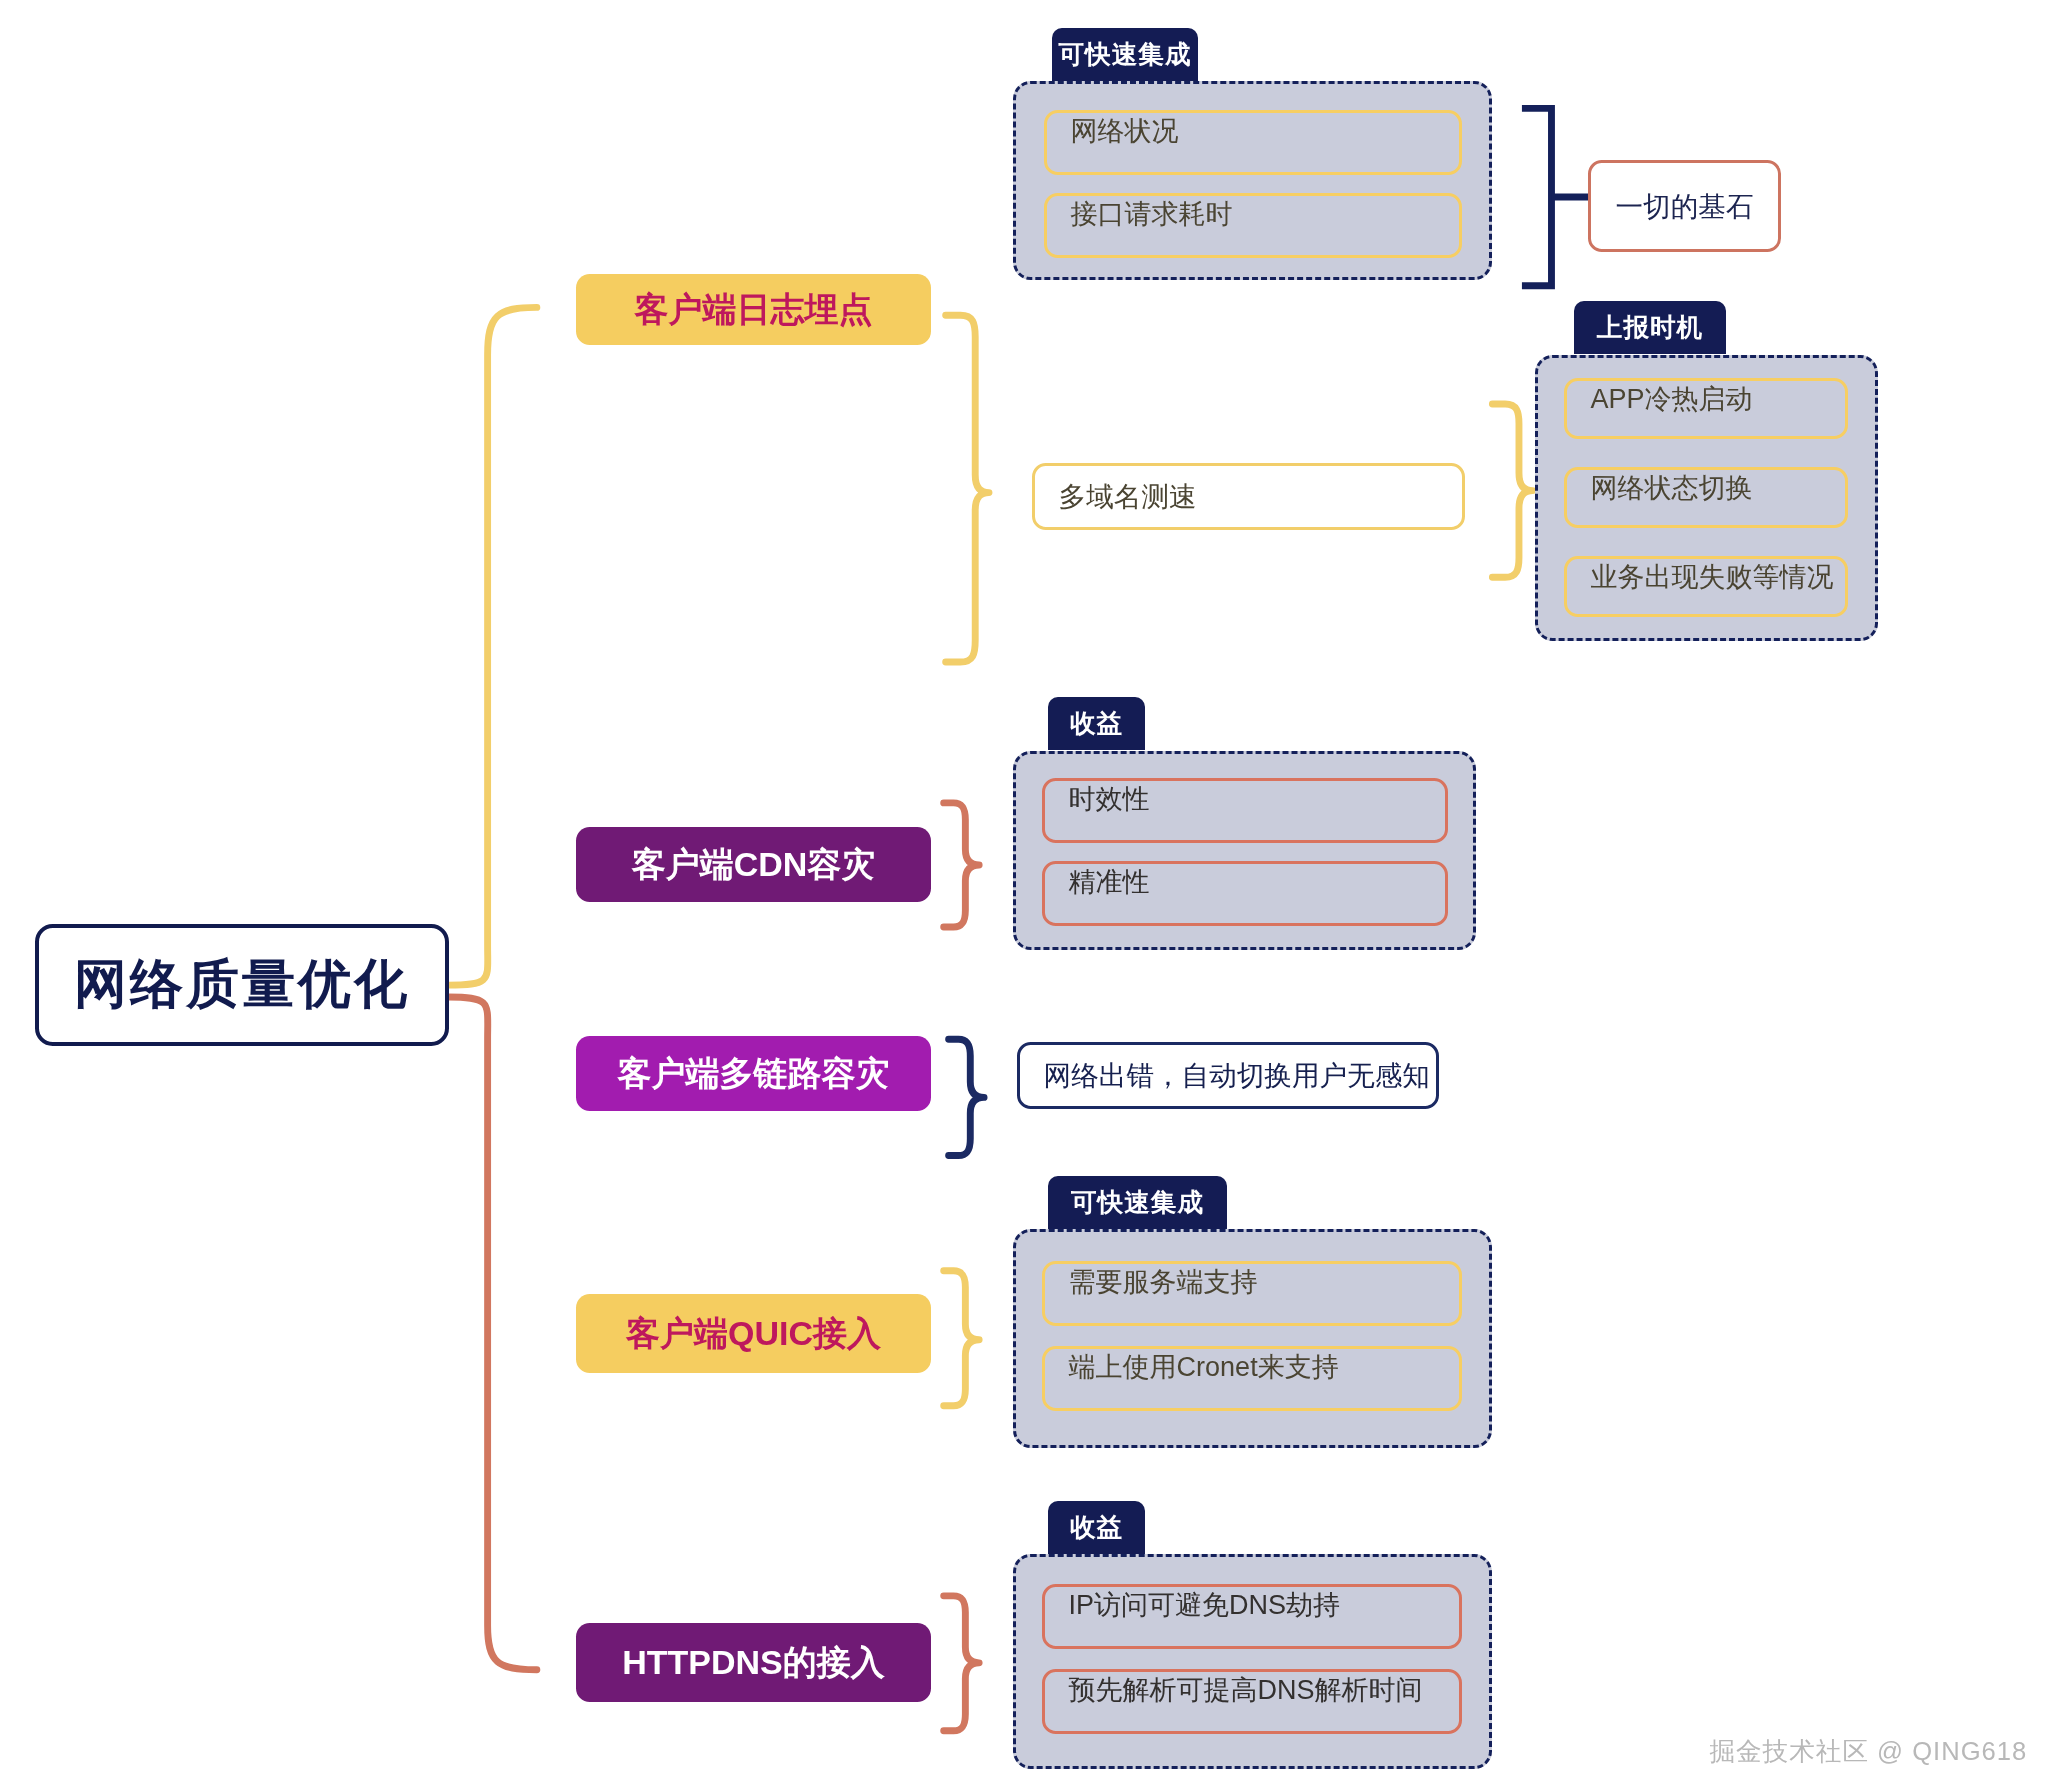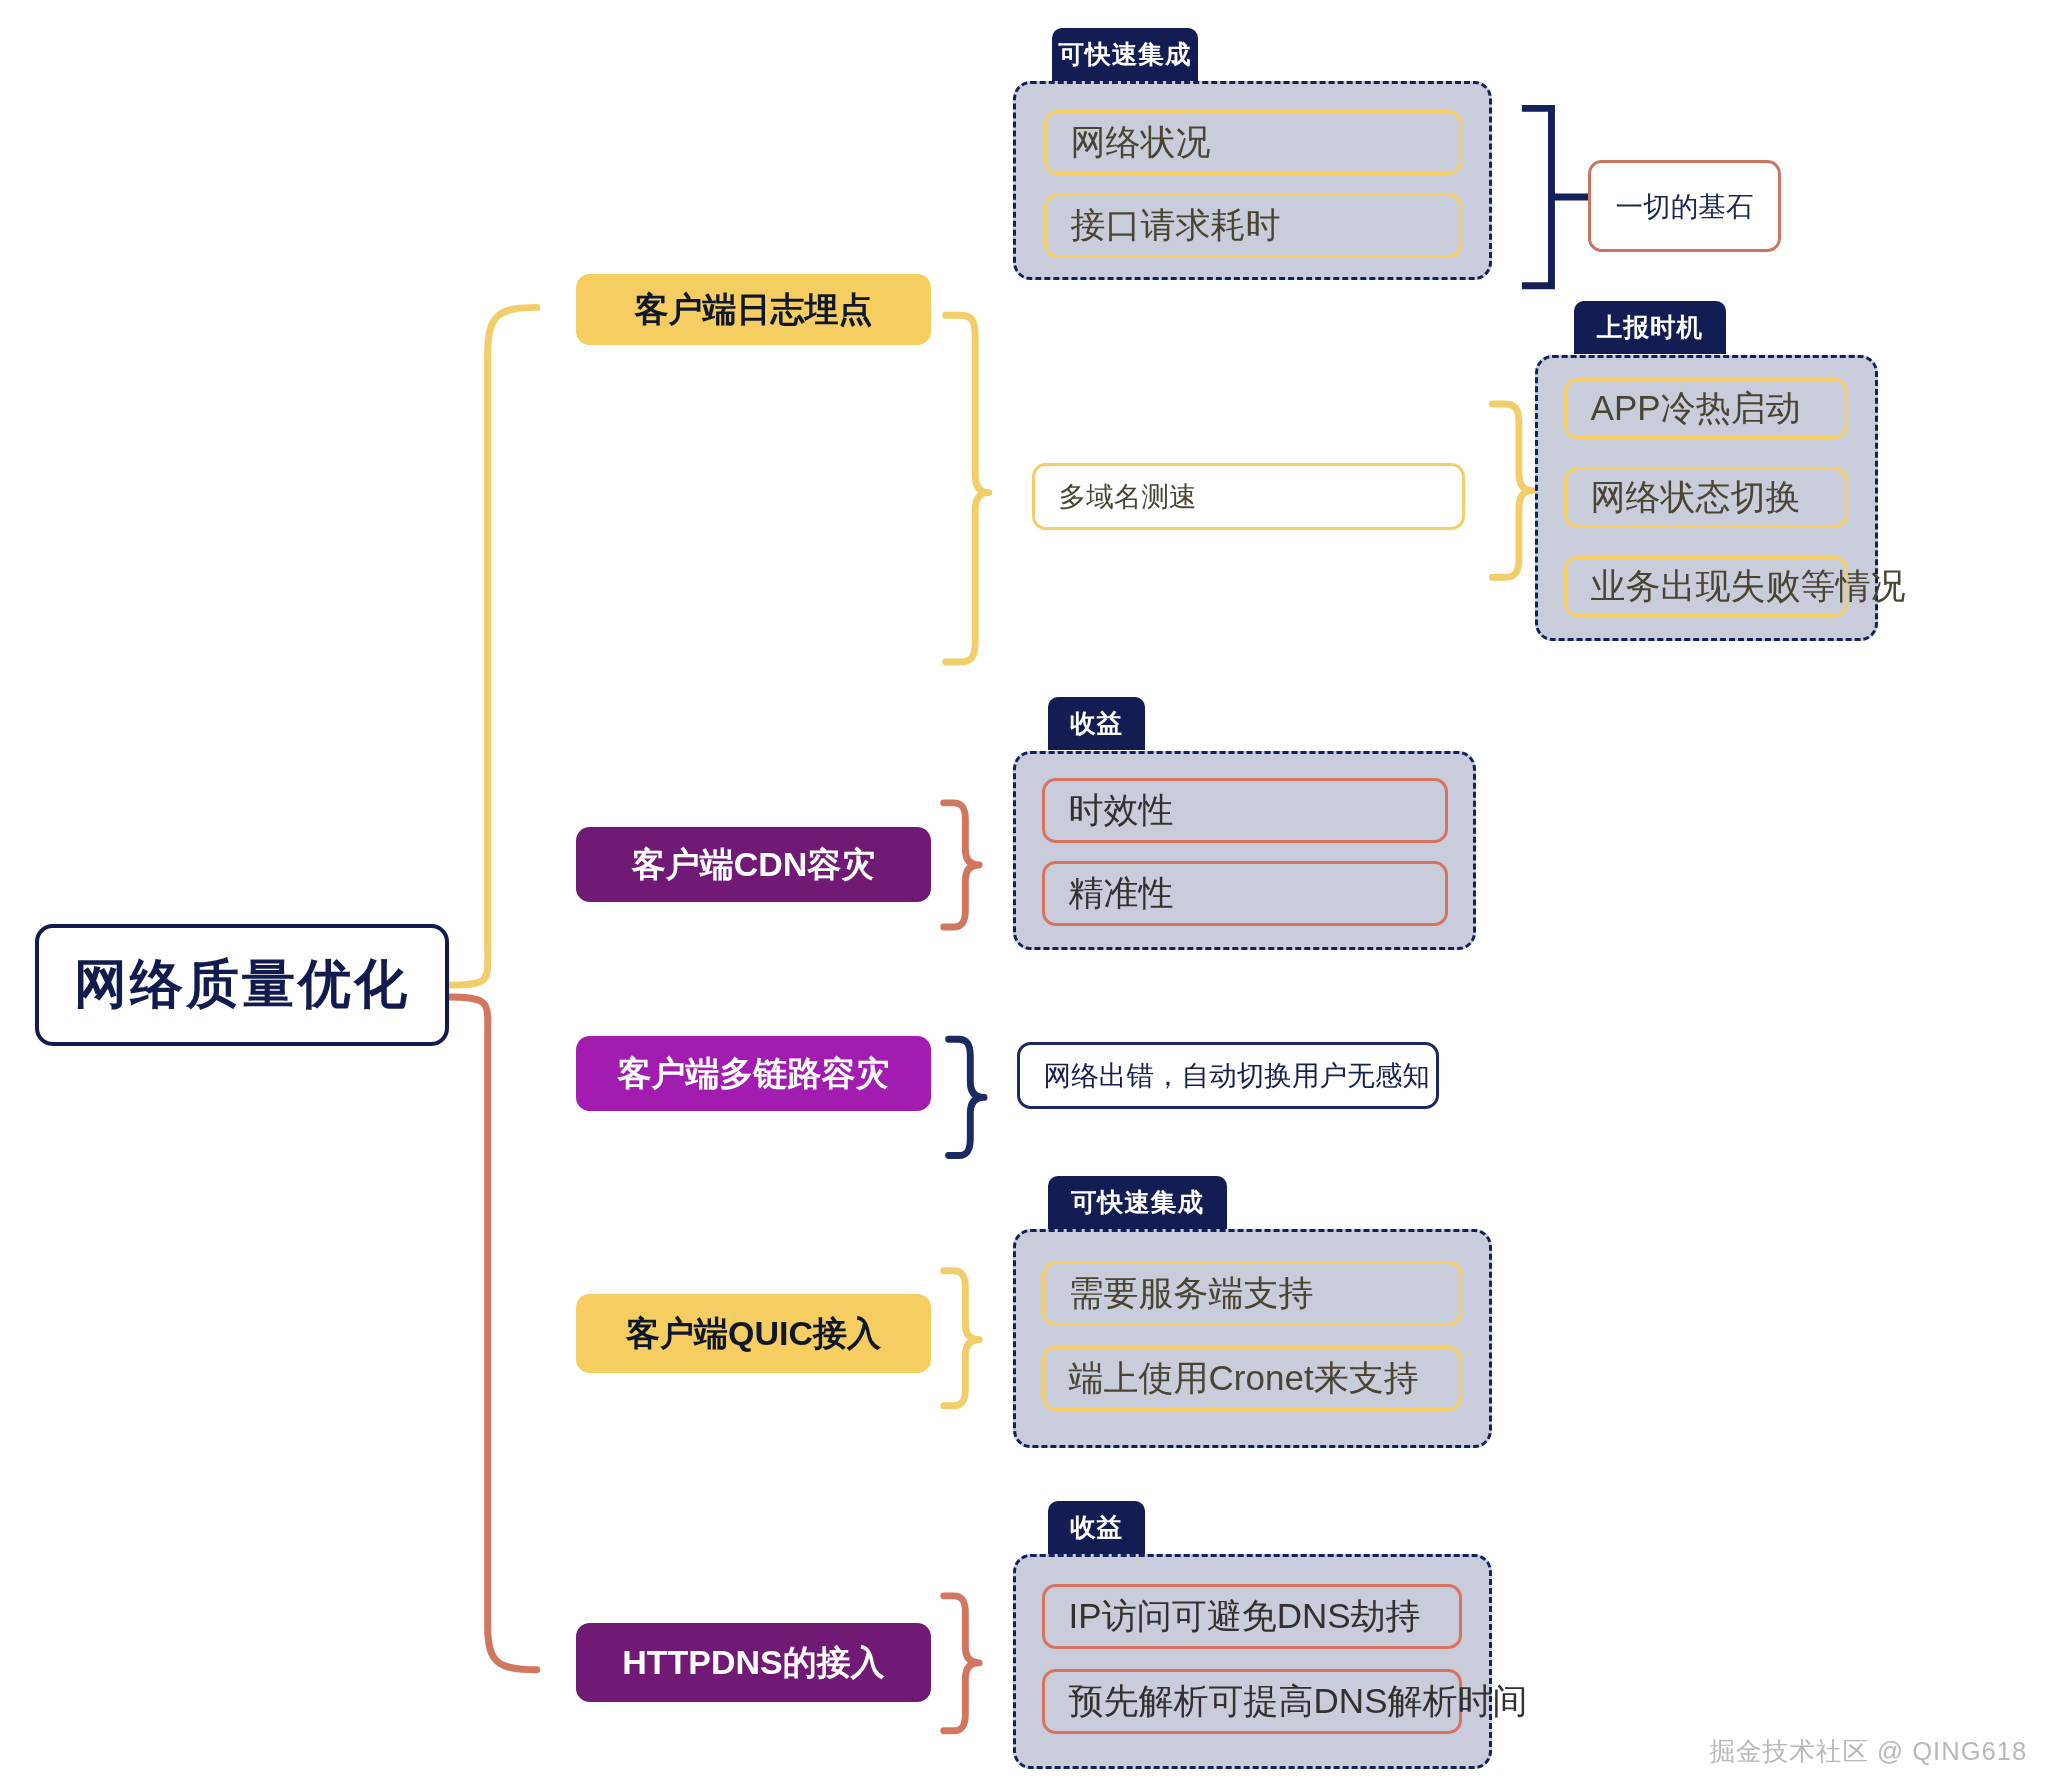--- a/index.html
+++ b/index.html
@@ -16,38 +16,38 @@
     white-space:nowrap;
   }
   .root{
     border:4.9px solid #111B4E;background:#ffffff;border-radius:17.7px;
     color:#111B4E;font-size:53px;font-weight:700;justify-content:center;
     letter-spacing:3px;
   }
   .branch{
     border-radius:13.8px;justify-content:center;font-size:34px;font-weight:700;
   }
-  .branch.yellow{background:#F5CD60;color:#0f172a;}
+  .branch.yellow{background:#F5CD60;color:#be185d;}
   .branch.salmon{background:#701a75;color:#ffffff;}
   .branch.navy{background:#a21caf;color:#ffffff;}
 
   
   .group{
     position:absolute;box-sizing:border-box;background:#C9CCDB;
     border:3.9px dashed #14205A;border-radius:17.7px;
   }
   .group-tab{
     position:absolute;box-sizing:border-box;background:#141C54;color:#ffffff;
     border-radius:9.9px 9.9px 0 0;display:flex;align-items:center;
     justify-content:center;font-size:25.6px;font-weight:700;z-index:1;
     letter-spacing:1px;
   }
   .chip{
     position:absolute;box-sizing:border-box;background:transparent;
-    border-radius:13.8px;display:flex;align-items:center;font-size:35px;
+    border-radius:13.8px;display:flex;font-size:27px;
     padding-left:23.6px;white-space:nowrap;
   }
   .chip.y{border:3.9px solid #F7CE62;color:#4A4432;}
   .chip.s{border:3.9px solid #D9735E;color:#33302F;}
 
   
   .obox{
     position:absolute;box-sizing:border-box;background:#ffffff;
     border-radius:13.8px;display:flex;align-items:center;font-size:27.6px;
     padding-left:23.6px;white-space:nowrap;

